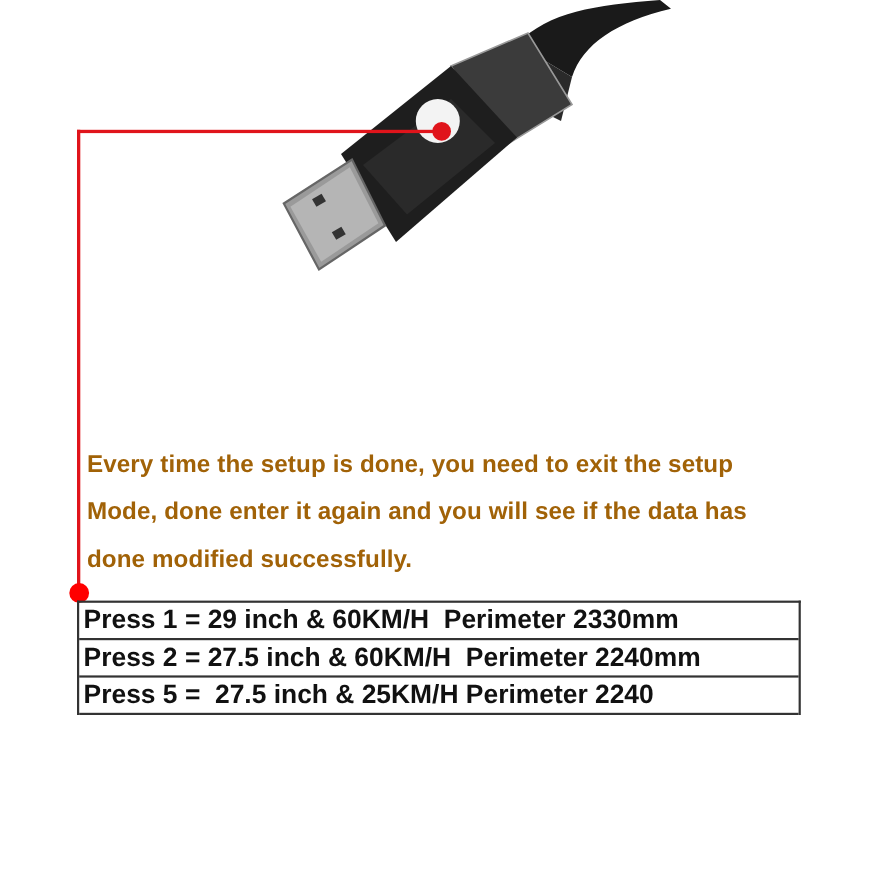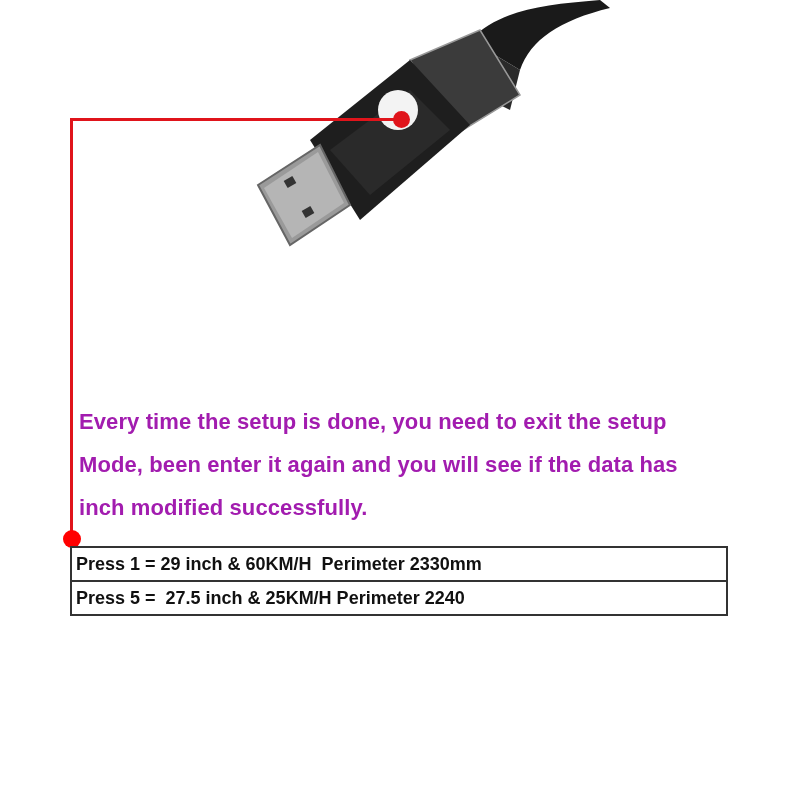--- a/index.html
+++ b/index.html
@@ -4,25 +4,25 @@
   <style>
     html, body { margin:0; padding:0; }
     body { width:800px; height:800px; background:#ffffff; position:relative; overflow:hidden;
            font-family:"Liberation Sans", sans-serif; }
     .photo { position:absolute; left:0; top:0; width:800px; height:280px; }
     .callout-v { position:absolute; left:70px; top:118px; width:3px; height:420px; background:#e0141b; }
     .callout-h { position:absolute; left:70px; top:118px; width:333px; height:3px; background:#e0141b; }
     .dot-top { position:absolute; left:393px; top:111px; width:17px; height:17px; border-radius:50%; background:#e0141b; }
     .dot-bottom { position:absolute; left:63px; top:530px; width:18px; height:18px; border-radius:50%; background:#ff0000; }
     .note { position:absolute; left:79px; top:400px; width:700px; font-weight:bold; font-size:22px;
-            line-height:43px; color:#a21caf; letter-spacing:0.1px; }
+            line-height:43px; color:#a16207; letter-spacing:0.1px; }
     .note p { margin:0; }
     .table { position:absolute; left:70px; top:546px; width:654px; border:2px solid #333; border-bottom:none; }
     .row { height:32px; border-bottom:2px solid #333; display:flex; align-items:center; padding-left:4px;
-           font-weight:bold; font-size:18px; color:#111; white-space:pre; }
+           font-weight:bold; font-size:24px; color:#111; white-space:pre; }
   </style>
 </head>
 <body>
 
 <svg class="photo" viewBox="0 0 800 280">
 
   <path d="M470 40 C 500 10, 540 5, 600 0 L 610 8 C 560 20, 530 40, 520 70 Z" fill="#1a1a1a"></path>
   <path d="M470 40 L 520 70 L 510 110 L 450 80 Z" fill="#2a2a2a"></path>
 
   <polygon points="410,60 480,30 520,95 455,135" fill="#3b3b3b" stroke="#999" stroke-width="1.5"></polygon>
@@ -38,20 +38,21 @@
   <rect x="303" y="208" width="10" height="8" fill="#333" transform="rotate(-30 308 212)"></rect>
 </svg>
 
 <div class="callout-v"></div>
 <div class="callout-h"></div>
 <div class="dot-top"></div>
 <div class="dot-bottom"></div>
 
 <div class="note">
   <p>Every time the setup is done, you need to exit the setup</p>
-  <p>Mode, been enter it again and you will see if the data has</p>
-  <p>inch modified successfully.</p>
+  <p>Mode, done enter it again and you will see if the data has</p>
+  <p>done modified successfully.</p>
 </div>
 
 <div class="table">
   <div class="row">Press 1 = 29 inch &amp; 60KM/H  Perimeter 2330mm</div>
+  <div class="row">Press 2 = 27.5 inch &amp; 60KM/H  Perimeter 2240mm</div>
   <div class="row">Press 5 =  27.5 inch &amp; 25KM/H Perimeter 2240</div>
 </div>
 
 </body></html>

